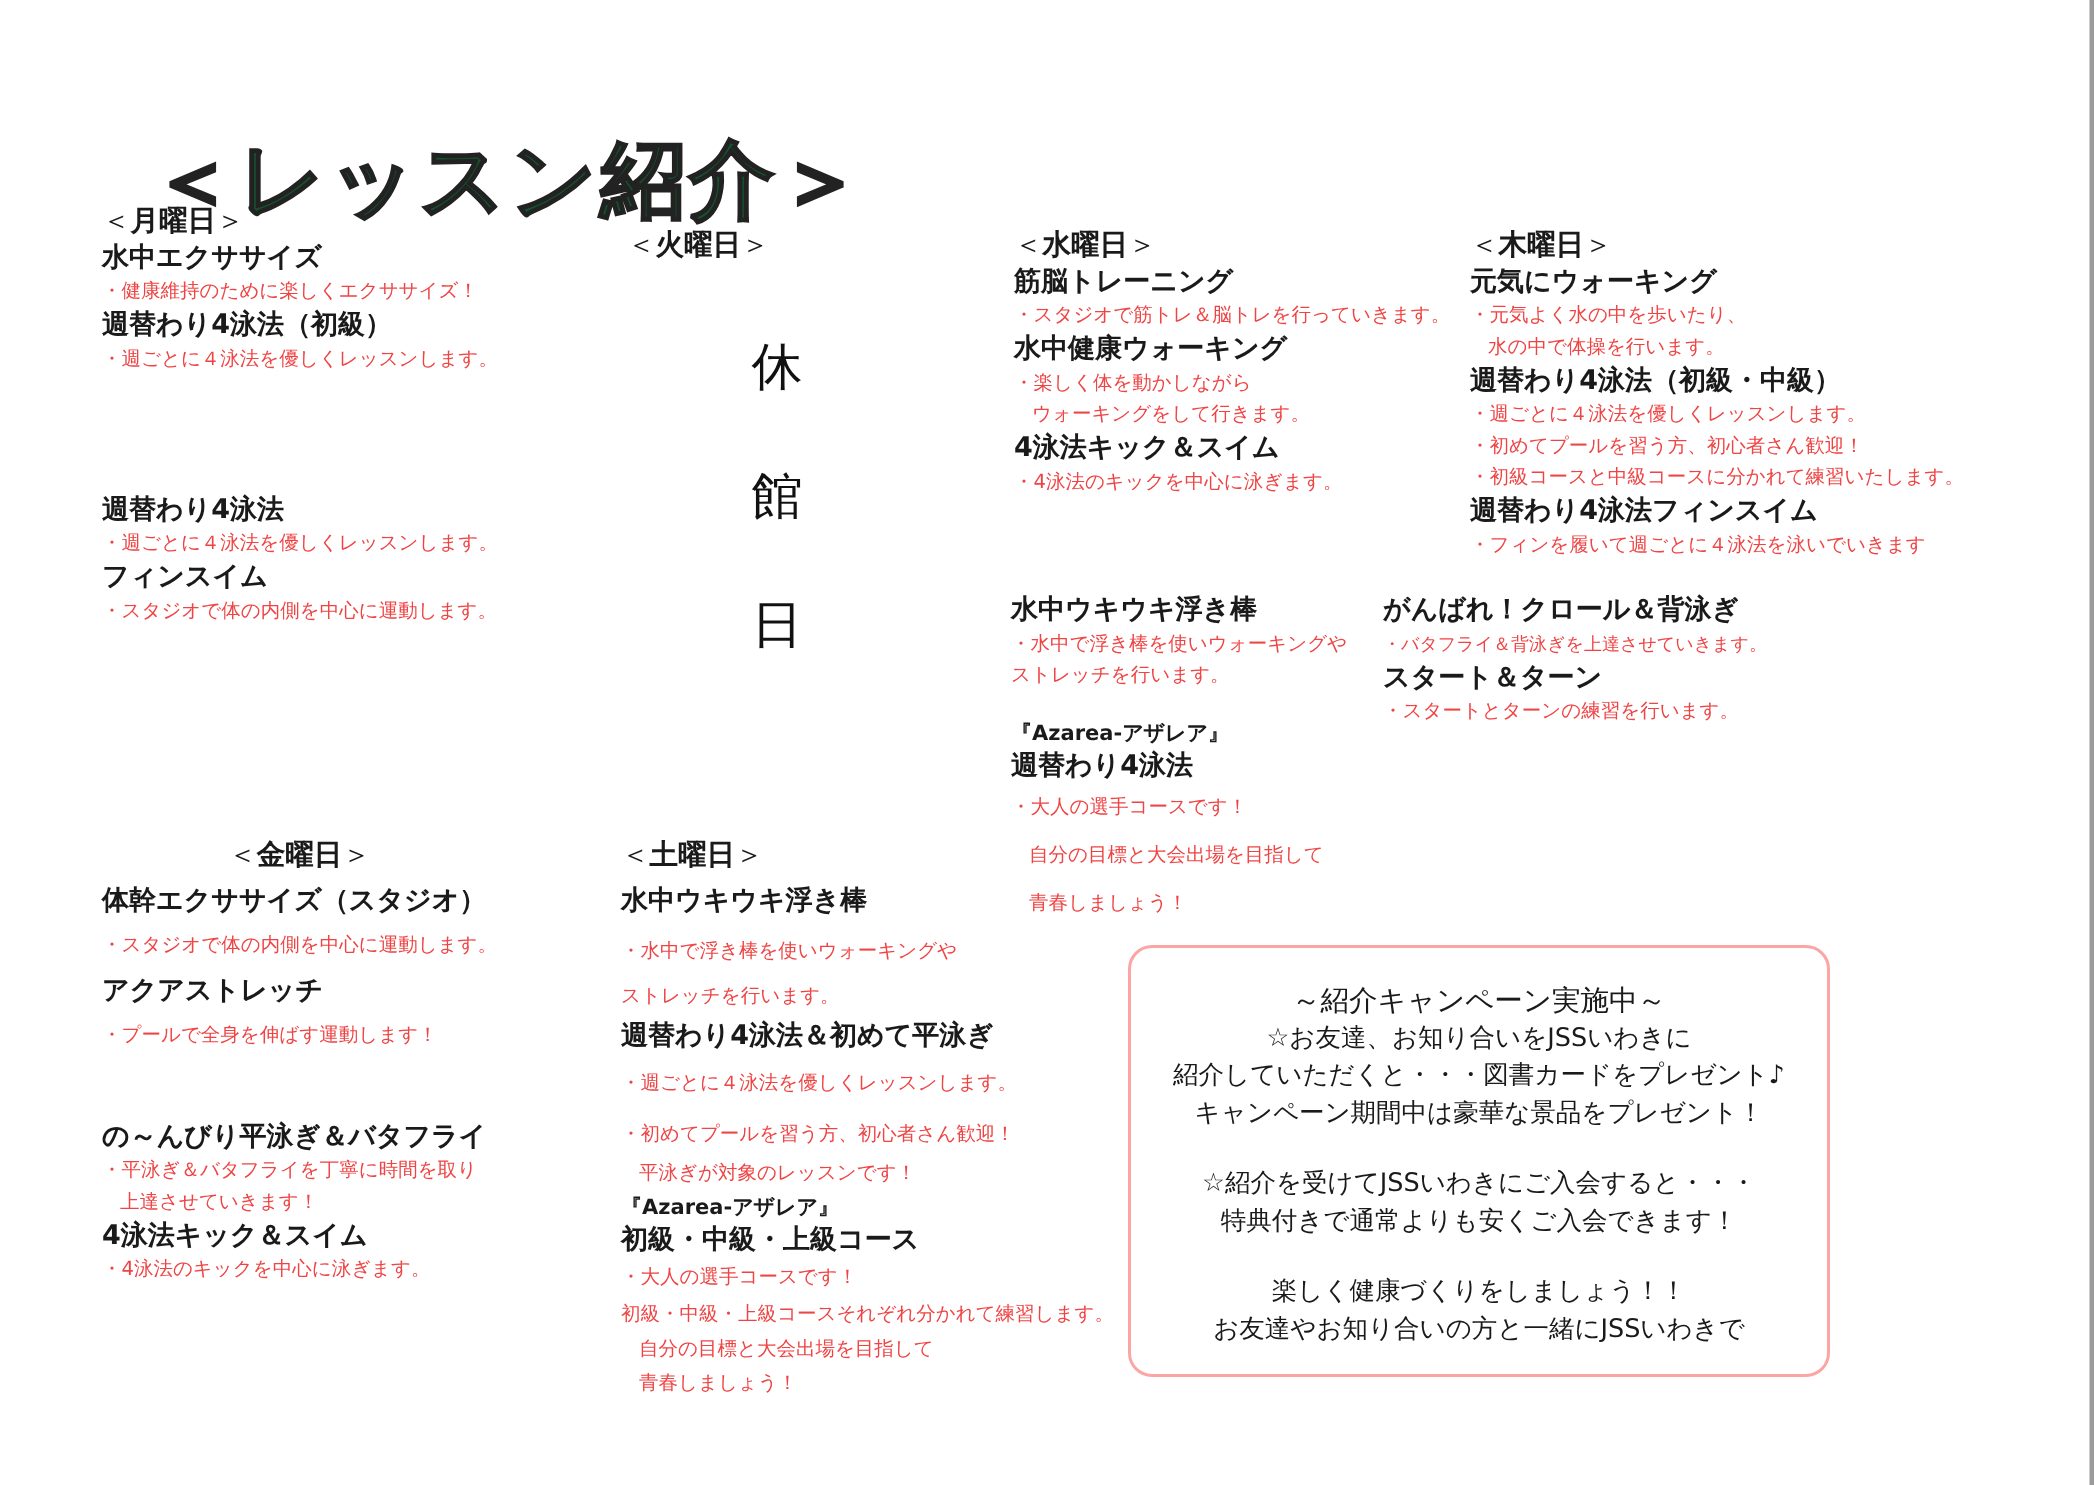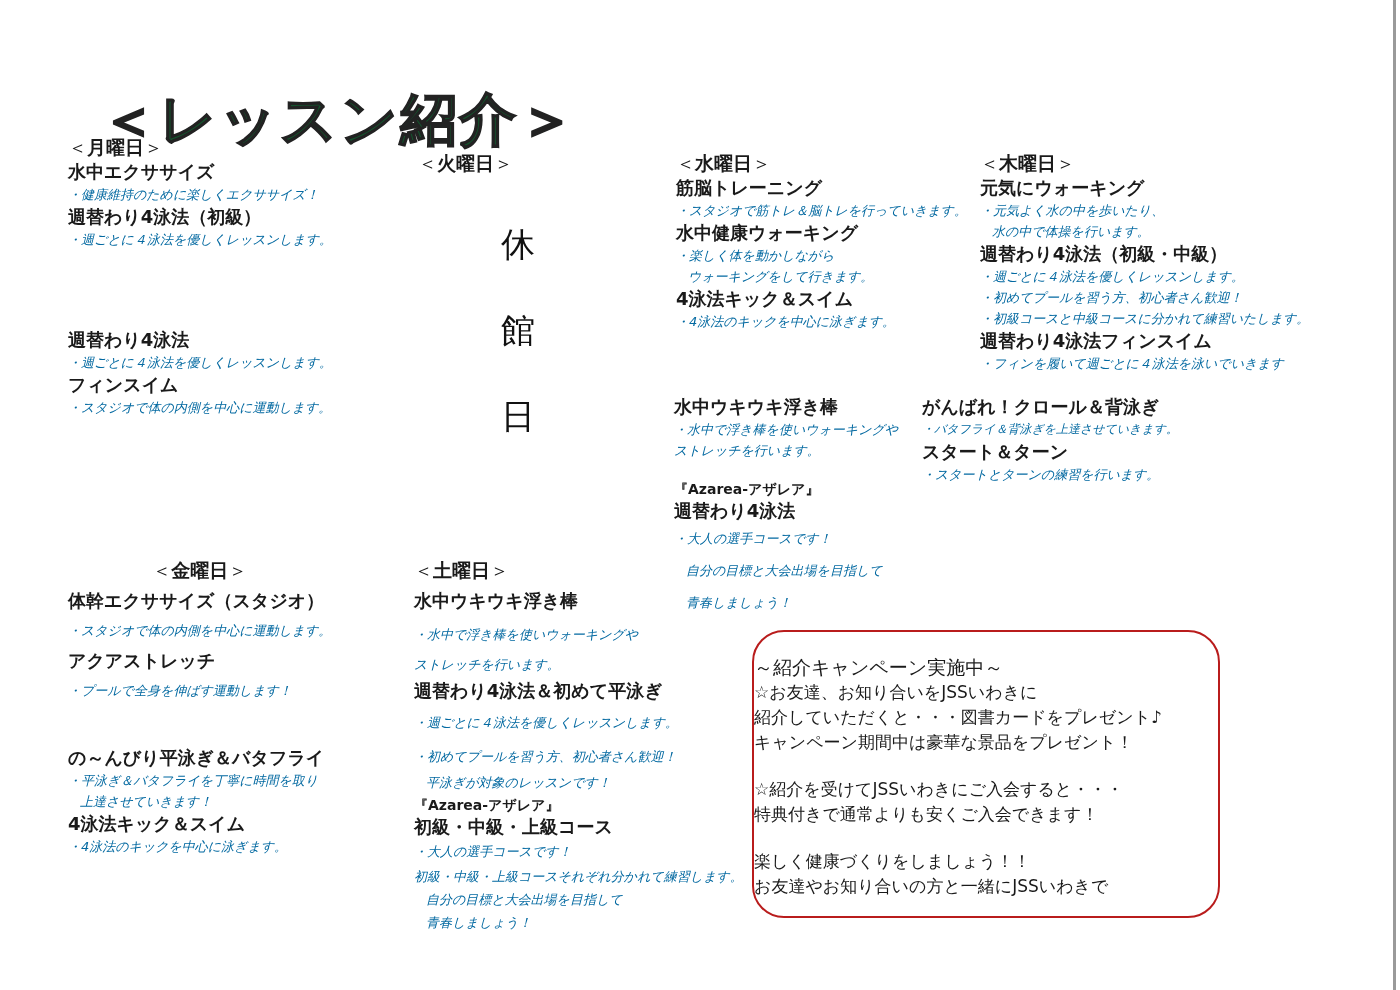--- a/index.html
+++ b/index.html
@@ -13,27 +13,27 @@
     position: absolute; left: 100px; top: 82px;
     font-size: 57px; font-weight: bold; letter-spacing: 2px;
     color: #14532d; -webkit-text-stroke: 1.5px #222; white-space: nowrap;
   }
   .col { position: absolute; }
   .day {
     font-size: 19px; font-weight: normal; white-space: nowrap; line-height: 22px; margin-bottom: 2px;
   }
   .day b { font-weight: bold; }
   .lt { font-size: 18px; font-weight: bold; line-height: 24px; white-space: nowrap; }
-  .ld { font-size: 13px; line-height: 21px; white-space: nowrap; color: #0369a1; font-style: italic; }
+  .ld { font-size: 13px; line-height: 21px; white-space: nowrap; color: #ef4444; }
   .ld.ind { padding-left: 12px; }
   .closed-char { position: absolute; font-size: 34px; color: #111; }
   .campaign {
     position: absolute; left: 752px; top: 630px; width: 468px; height: 288px;
-    border: 2px solid #b91c1c; border-radius: 32px; box-sizing: border-box;
-    text-align: left; font-size: 17px; line-height: 25px;
+    border: 2px solid #fca5a5; border-radius: 16px; box-sizing: border-box;
+    text-align: center; font-size: 17px; line-height: 25px;
     padding-top: 22px; color: #1a1a1a;
   }
   .campaign .ct { font-size: 19px; line-height: 26px; }
   .campaign .blank { height: 22px; }
 </style>
 </head>
 <body>
 
 <div class="edge-line"></div>
 

